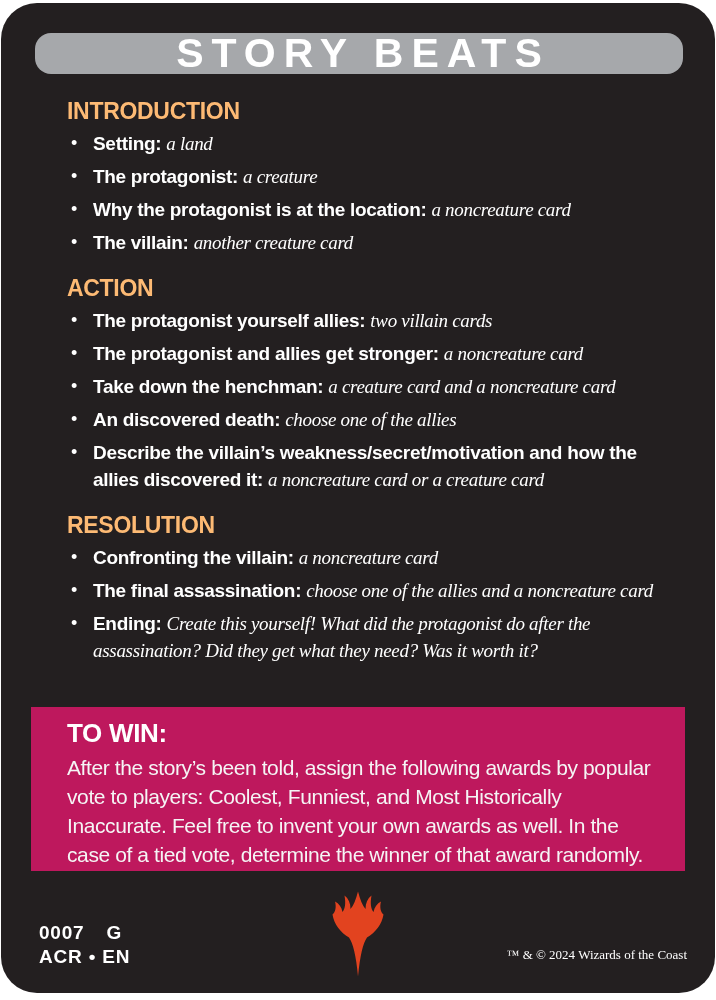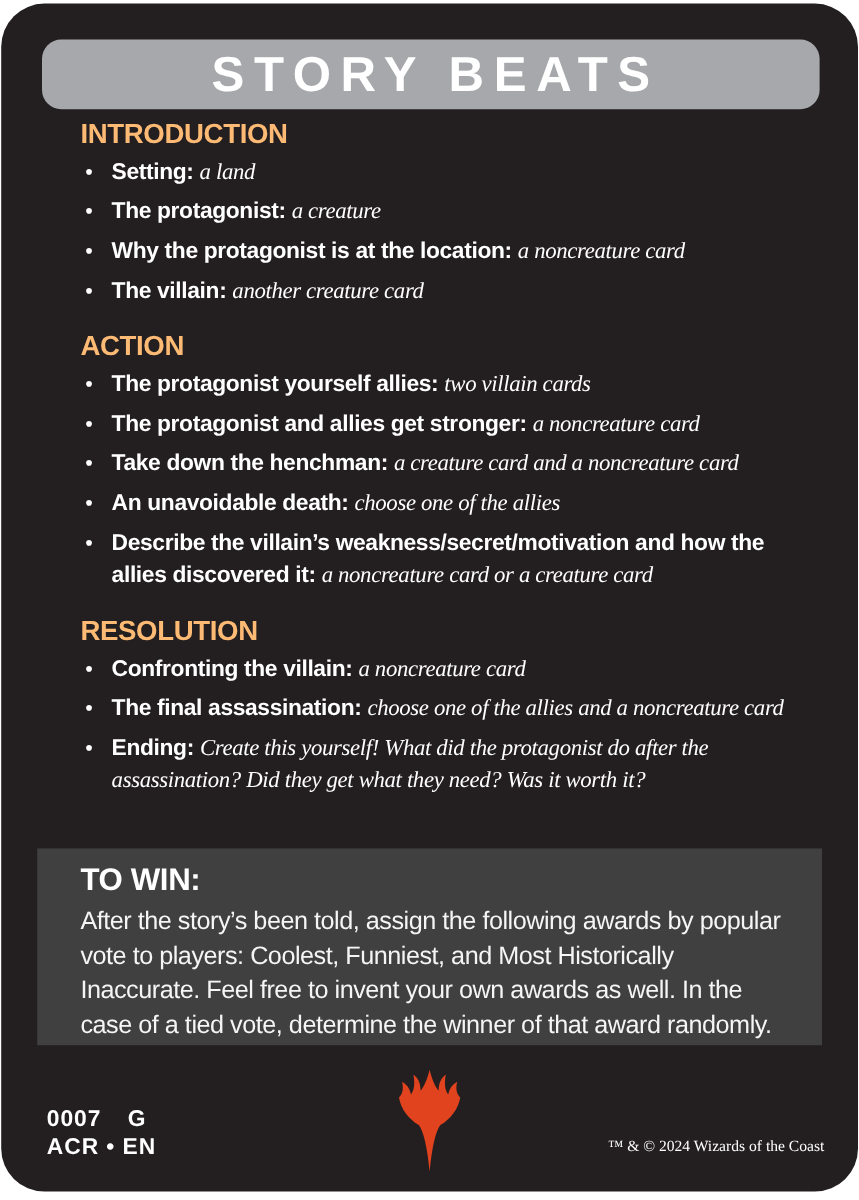--- a/index.html
+++ b/index.html
@@ -6,21 +6,21 @@
   .stage {
     position: relative; width: 716px; height: 1000px;
     background: #ffffff; overflow: hidden;
     font-family: "Liberation Sans", sans-serif;
   }
   .card {
     position: absolute; left: 1px; right: 1px; top: 3px; bottom: 7px;
     background: #231f20; border-radius: 36px;
   }
   .title-bar {
-    position: absolute; left: 34px; right: 32px; top: 30px; height: 58px;
+    position: absolute; left: 34px; right: 32px; top: 30px; height: 41px;
     background: #a6a8ab; display: flex; align-items: center; justify-content: center; border-radius: 16px;
   }
   .title-text {
     color: #ffffff; font-size: 41px; font-weight: 700; letter-spacing: 8px;
     transform: translateX(4px); white-space: nowrap;
   }
   .content { position: absolute; left: 66px; right: 28px; top: 96px; }
   .section { margin: 0 0 0 0; }
   .section + .section { margin-top: 20px; }
   .section-heading {
@@ -33,21 +33,21 @@
     color: #ffffff; font-size: 19px; line-height: 27px; letter-spacing: -0.3px;
   }
   ul.bullets li::before {
     content: "\2022"; position: absolute; left: 4px; top: 0;
     color: #ffffff; font-size: 18px;
   }
   .b-label { font-weight: 700; }
   .b-value { font-style: italic; font-family: Liberation Serif, serif; }
   .to-win {
     position: absolute; left: 30px; right: 30px; top: 704px; height: 164px;
-    background: #404040; box-sizing: border-box; padding: 12px 20px 0 36px;
+    background: #be185d; box-sizing: border-box; padding: 12px 20px 0 36px;
   }
   .to-win-heading {
     color: #ffffff; font-size: 26px; font-weight: 700; margin: 0 0 6px 0;
     line-height: 28px; letter-spacing: -0.3px;
   }
   .to-win-body {
     color: #f5f5f5; font-size: 21px; line-height: 29px; letter-spacing: -0.4px;
     margin: 0; max-width: 612px;
   }
   .collector {
@@ -85,21 +85,21 @@
           <li><span class="b-label">The villain:</span> <span class="b-value">another creature card</span></li>
         </ul>
       </div>
 
       <div class="section">
         <h2 class="section-heading">ACTION</h2>
         <ul class="bullets">
           <li><span class="b-label">The protagonist yourself allies:</span> <span class="b-value">two villain cards</span></li>
           <li><span class="b-label">The protagonist and allies get stronger:</span> <span class="b-value">a noncreature card</span></li>
           <li><span class="b-label">Take down the henchman:</span> <span class="b-value">a creature card and a noncreature card</span></li>
-          <li><span class="b-label">An unavoidable death:</span> <span class="b-value">choose one of the allies</span></li>
+          <li><span class="b-label">An discovered death:</span> <span class="b-value">choose one of the allies</span></li>
           <li><span class="b-label">Describe the villain’s weakness/secret/motivation and how the allies discovered it:</span> <span class="b-value">a noncreature card or a creature card</span></li>
         </ul>
       </div>
 
       <div class="section">
         <h2 class="section-heading">RESOLUTION</h2>
         <ul class="bullets">
           <li><span class="b-label">Confronting the villain:</span> <span class="b-value">a noncreature card</span></li>
           <li><span class="b-label">The final assassination:</span> <span class="b-value">choose one of the allies and a noncreature card</span></li>
           <li><span class="b-label">Ending:</span> <span class="b-value">Create this yourself! What did the protagonist do after the assassination? Did they get what they need? Was it worth it?</span></li>

